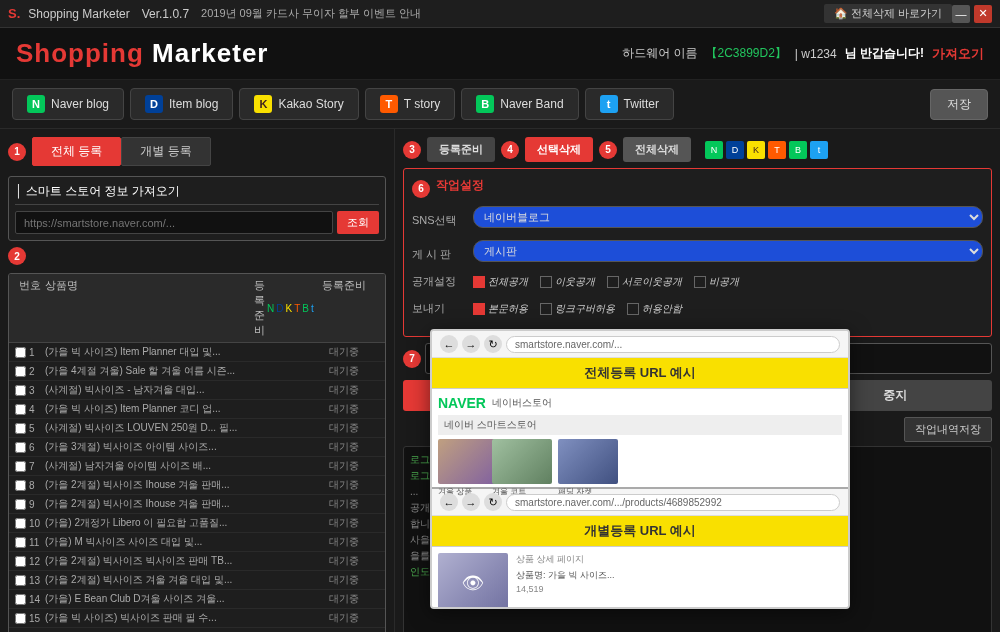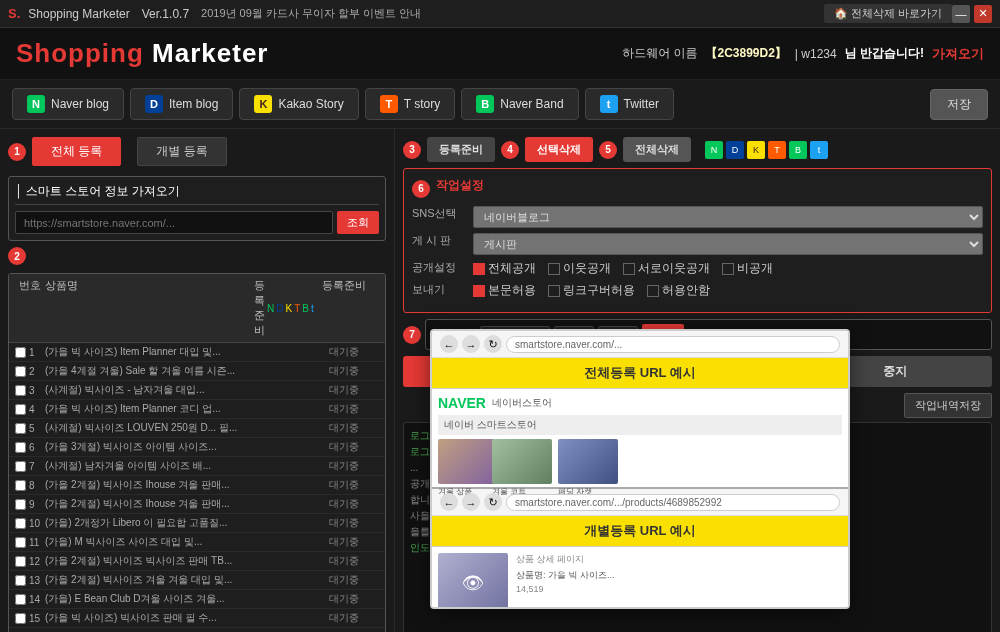--- a/index.html
+++ b/index.html
@@ -14,41 +14,41 @@
     .title-bar-controls { display: flex; gap: 4px; }
     .win-btn { width: 18px; height: 18px; border: none; cursor: pointer; border-radius: 2px; font-size: 11px; display: flex; align-items: center; justify-content: center; }
     .win-btn.minimize { background: #555; color: #fff; }
     .win-btn.close { background: #c0392b; color: #fff; }
 
     
     .header { background: #111; padding: 10px 16px; display: flex; align-items: center; justify-content: space-between; border-bottom: 1px solid #222; }
     .header-title { font-size: 26px; font-weight: bold; color: #e53935; letter-spacing: 1px; }
     .header-title span { color: #fff; }
     .header-info { color: #ccc; font-size: 12px; display: flex; align-items: center; gap: 8px; }
-    .header-hw { color: #fef9c3; font-weight: bold; }
+    .header-hw { color: #22c55e; font-weight: normal; }
     .header-user { color: #fff; font-weight: bold; }
     .header-version { color: #e53935; font-weight: bold; font-size: 13px; }
 
     
     .tab-bar { background: #1a1a1a; padding: 8px 12px; display: flex; align-items: center; gap: 6px; border-bottom: 1px solid #2a2a2a; }
     .sns-tab { background: #2a2a2a; border: 1px solid #444; border-radius: 4px; padding: 6px 14px; display: flex; align-items: center; gap: 6px; cursor: pointer; color: #ddd; font-size: 12px; }
     .sns-tab .tab-icon { width: 18px; height: 18px; border-radius: 3px; display: flex; align-items: center; justify-content: center; font-size: 11px; font-weight: bold; }
     .tab-naver-blog .tab-icon { background: #03c75a; color: #fff; }
     .tab-daum .tab-icon { background: #004098; color: #fff; }
     .tab-kakao .tab-icon { background: #f9e000; color: #3c1e1e; }
     .tab-tstory .tab-icon { background: #ff5a00; color: #fff; }
     .tab-naver-band .tab-icon { background: #03c75a; color: #fff; }
     .tab-twitter .tab-icon { background: #1da1f2; color: #fff; }
     .save-btn { background: #555; border: 1px solid #666; color: #ddd; padding: 6px 16px; border-radius: 4px; cursor: pointer; margin-left: auto; font-size: 12px; }
 
     
     .left-panel { width: 395px; background: #1a1a1a; padding: 8px; border-right: 1px solid #2a2a2a; display: flex; flex-direction: column; gap: 6px; }
 
     
-    .reg-tabs { display: flex; gap: 16px; }
+    .reg-tabs { display: flex; gap: 0; }
     .reg-tab { padding: 5px 18px; font-size: 12px; cursor: pointer; border-radius: 2px; border: 1px solid #444; }
     .reg-tab.active { background: #e53935; color: #fff; border-color: #e53935; }
     .reg-tab.inactive { background: #333; color: #ccc; }
     .circle-num { width: 18px; height: 18px; border-radius: 50%; background: #e53935; color: #fff; font-size: 10px; font-weight: bold; display: flex; align-items: center; justify-content: center; flex-shrink: 0; }
 
     
     .smart-store-box { border: 1px solid #555; border-radius: 3px; padding: 6px; background: #1e1e1e; }
     .smart-store-title { color: #fff; font-size: 12px; margin-bottom: 6px; padding-bottom: 4px; border-bottom: 1px solid #444; }
     .url-row { display: flex; gap: 4px; }
     .url-input { flex: 1; background: #111; border: 1px solid #444; color: #888; padding: 4px 8px; border-radius: 2px; font-size: 11px; }
@@ -73,27 +73,27 @@
     
     .action-row { display: flex; gap: 6px; align-items: center; }
     .action-btn { padding: 5px 12px; border: none; border-radius: 3px; cursor: pointer; font-size: 11px; font-weight: bold; }
     .btn-ready { background: #444; color: #ddd; }
     .btn-select { background: #e53935; color: #fff; }
     .btn-delete { background: #555; color: #ddd; }
 
     
     .work-settings { border: 1px solid #e53935; border-radius: 3px; padding: 8px; background: #1e1e1e; }
     .work-settings-title { color: #e53935; font-weight: bold; font-size: 12px; margin-bottom: 6px; }
-    .settings-row { display: flex; align-items: flex-start; gap: 6px; margin-bottom: 5px; }
+    .settings-row { display: flex; align-items: flex-end; gap: 6px; margin-bottom: 12px; }
     .settings-label { color: #aaa; font-size: 11px; width: 55px; flex-shrink: 0; }
-    .settings-select { background: #737373; border: 1px solid #555; color: #ddd; padding: 3px 6px; border-radius: 2px; font-size: 11px; flex: 1; }
+    .settings-select { background: #1d4ed8; border: 1px solid #555; color: #ddd; padding: 3px 6px; border-radius: 10px; font-size: 11px; flex: 1; }
 
     
     .public-settings { display: flex; flex-wrap: wrap; gap: 4px 12px; }
-    .radio-item { display: flex; align-items: center; gap: 3px; font-size: 12px; color: #ccc; }
+    .radio-item { display: flex; align-items: center; gap: 3px; font-size: 10px; color: #ccc; font-style: italic; }
     .radio-box { width: 12px; height: 12px; border: 1px solid #e53935; background: #e53935; display: inline-block; }
     .radio-box-empty { width: 12px; height: 12px; border: 1px solid #666; background: transparent; display: inline-block; }
 
     
     .schedule-row { display: flex; align-items: center; gap: 4px; border: 1px solid #555; border-radius: 3px; padding: 4px 6px; background: #111; }
     .schedule-label { color: #aaa; font-size: 11px; }
     .schedule-input { background: #222; border: 1px solid #444; color: #ddd; padding: 2px 4px; border-radius: 2px; font-size: 11px; width: 70px; }
     .schedule-num { background: #222; border: 1px solid #444; color: #ddd; padding: 2px 4px; border-radius: 2px; font-size: 11px; width: 40px; }
     .schedule-btn { background: #e53935; color: #fff; border: none; padding: 3px 10px; border-radius: 2px; cursor: pointer; font-size: 11px; }
 

